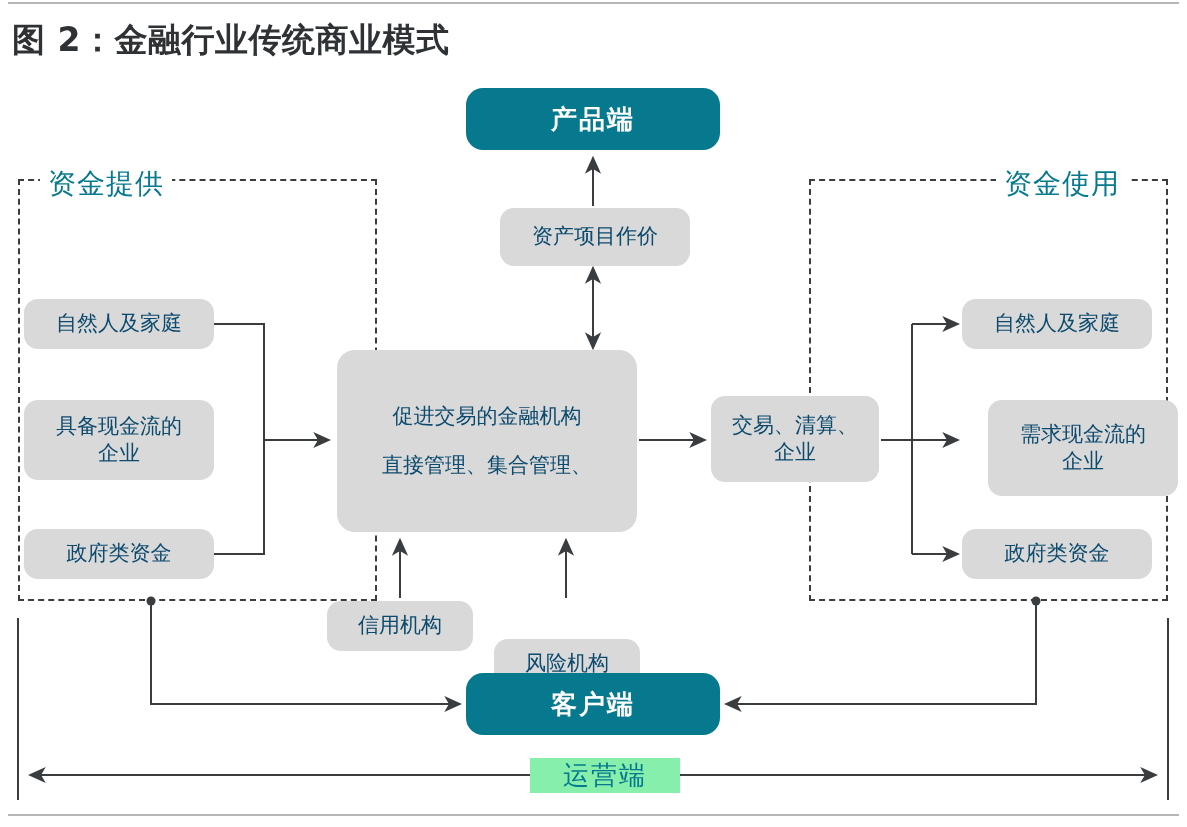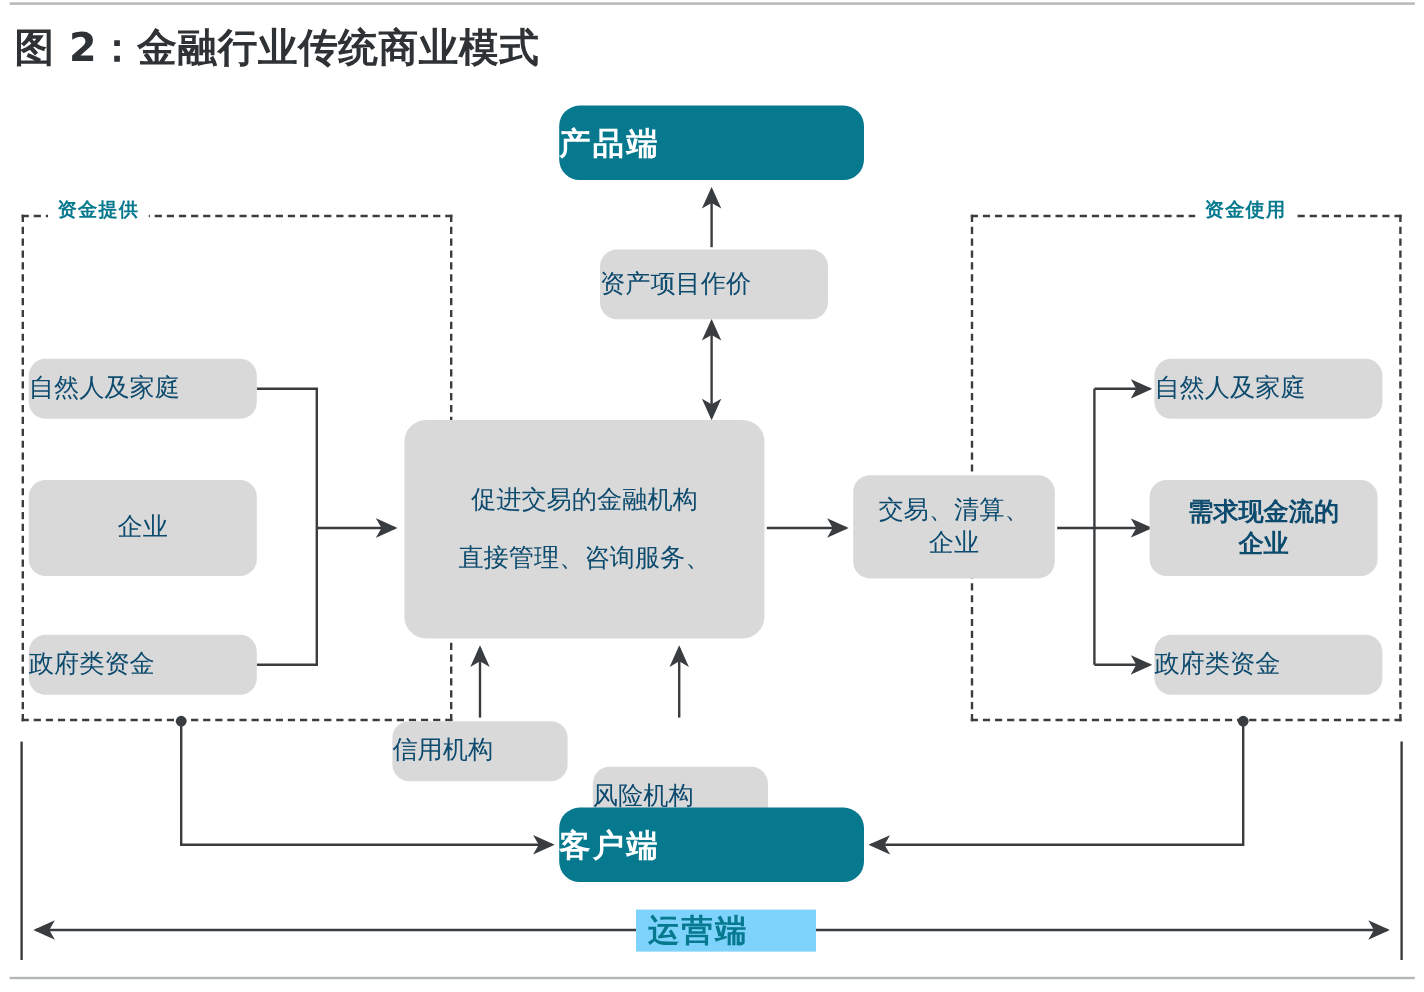--- a/index.html
+++ b/index.html
@@ -41,20 +41,21 @@
     letter-spacing: 0.5px;
     white-space: nowrap;
   }
 
   
   .node {
     position: absolute;
     box-sizing: border-box;
     display: flex;
     align-items: center;
+    justify-content: center;
     text-align: center;
     border-radius: 14px;
   }
   .node.gray {
     background: #d9d9d9;
     color: #0c4a6e;
     font-size: 21px;
     line-height: 1.30;
   }
   .node.teal {
@@ -71,38 +72,39 @@
   
   .dashframe {
     position: absolute;
     box-sizing: border-box;
     border: 2px dashed #3a3d40;
     background: transparent;
   }
   .grouplabel {
     position: absolute;
     color: #06798f;
-    font-size: 16px;
-    font-weight: bold;
+    font-size: 28px;
+    font-weight: normal;
     background: #ffffff;
     padding: 0 8px;
     white-space: nowrap;
     letter-spacing: 1px;
   }
 
   
   .oplabel {
     position: absolute;
     color: #06798f;
     font-size: 26px;
-    font-weight: bold;
-    background: #7dd3fc;
+    font-weight: normal;
+    background: #86efac;
     padding: 0 10px;
     white-space: nowrap;
     letter-spacing: 2px;
+    text-align: center;
   }
 
   
   #wires {
     position: absolute;
     left: 0;
     top: 0;
     width: 1187px;
     height: 827px;
     pointer-events: none;
@@ -169,48 +171,49 @@
   <div class="node gray" style="left:500px; top:208px; width:190px; height:58px;">
     <span>资产项目作价</span>
   </div>
 
   <div class="node gray" style="left:24px; top:299px; width:190px; height:50px;">
     <span>自然人及家庭</span>
   </div>
 
   <div class="node gray" style="left:24px; top:400px; width:190px; height:80px;">
     <div class="lines">
+      <div>具备现金流的</div>
       <div>企业</div>
     </div>
   </div>
 
   <div class="node gray" style="left:24px; top:529px; width:190px; height:50px;">
     <span>政府类资金</span>
   </div>
 
   <div class="node gray" style="left:337px; top:350px; width:300px; height:182px; border-radius:18px;">
     <div class="lines">
       <div>促进交易的金融机构</div>
       <div style="height:22px;"></div>
-      <div>直接管理、咨询服务、</div>
+      <div>直接管理、集合管理、</div>
     </div>
   </div>
 
   <div class="node gray" style="left:711px; top:396px; width:168px; height:86px;">
     <div class="lines">
       <div>交易、清算、</div>
       <div>企业</div>
     </div>
   </div>
 
   <div class="node gray" style="left:962px; top:299px; width:190px; height:50px;">
     <span>自然人及家庭</span>
   </div>
 
-  <div class="node gray" style="left:958px; top:400px; width:190px; height:80px;font-weight:bold;">
+  <div class="node gray" style="left:988px; top:400px; width:190px; height:96px;">
     <div class="lines">
       <div>需求现金流的</div>
       <div>企业</div>
     </div>
   </div>
 
   <div class="node gray" style="left:962px; top:529px; width:190px; height:50px;">
     <span>政府类资金</span>
   </div>
 

